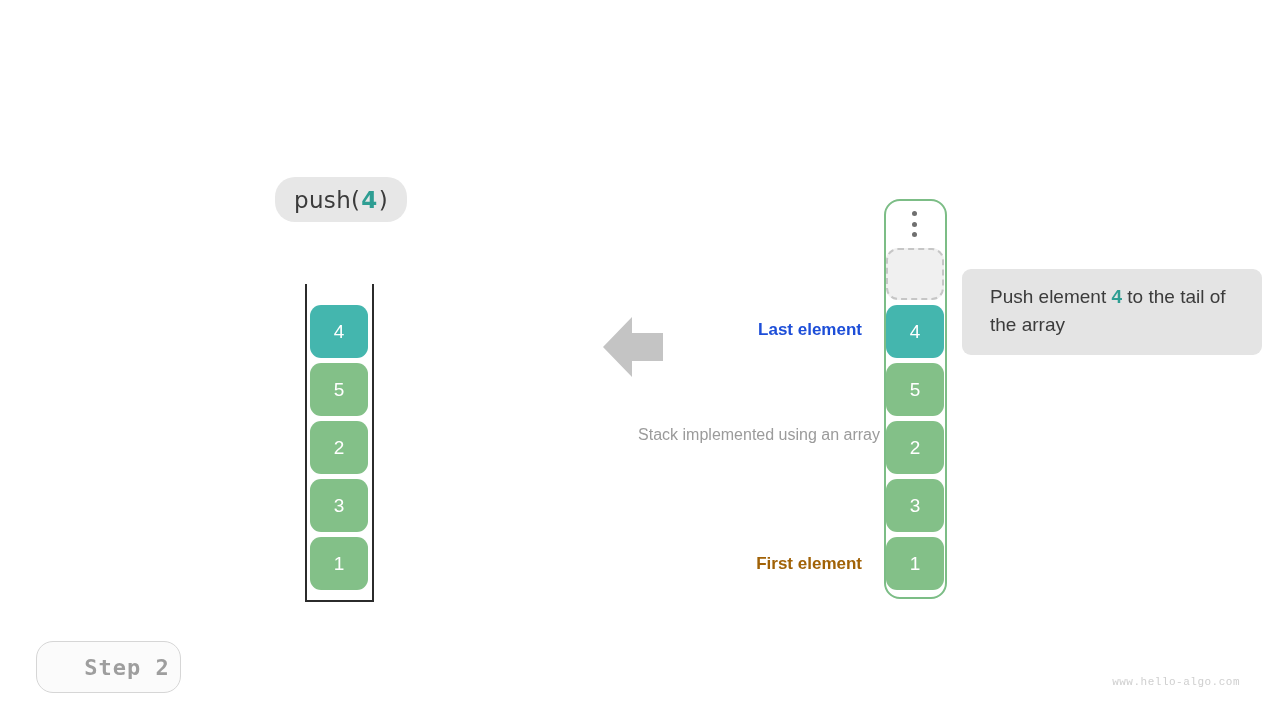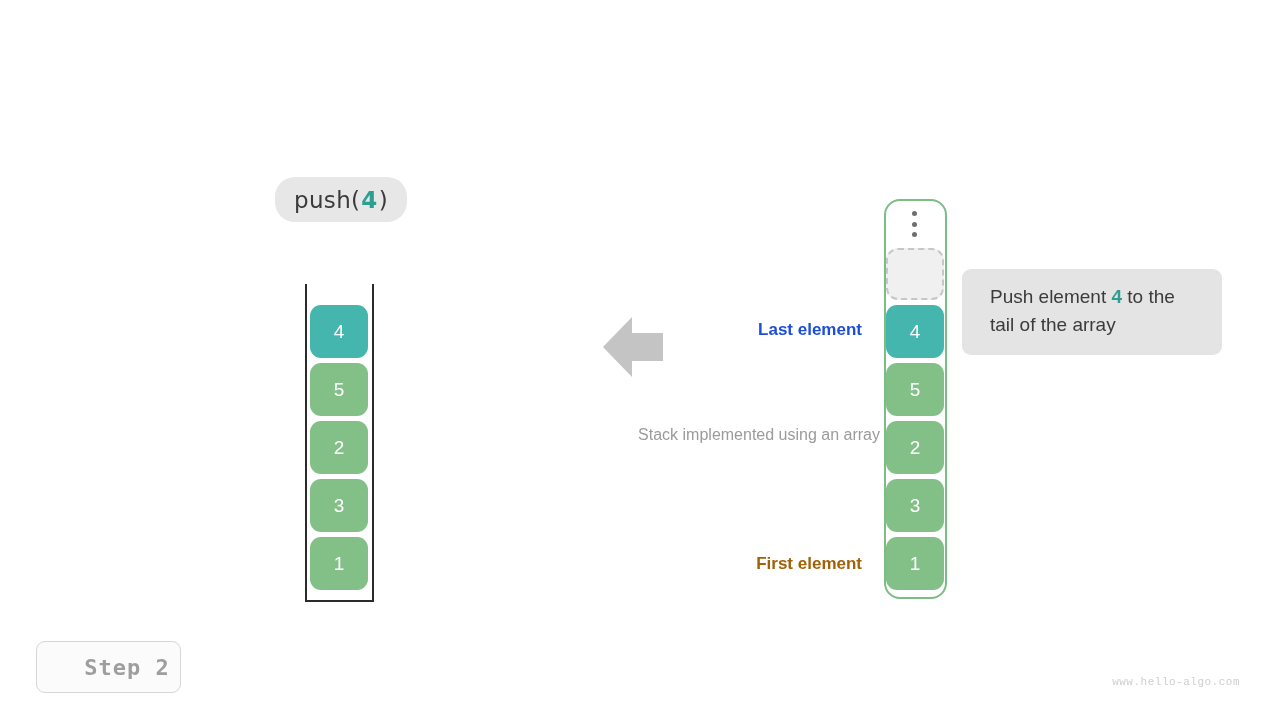--- a/index.html
+++ b/index.html
@@ -169,21 +169,21 @@
     text-align: right;
     font-size: 16px;
     color: #9b9b9b;
   }
 
   
   #tooltip {
     position: absolute;
     left: 962px;
     top: 269px;
-    width: 260px;
+    width: 300px;
     height: 86px;
     background: #e4e4e4;
     border-radius: 9px;
     box-sizing: border-box;
     padding: 14px 22px 0 28px;
     font-size: 19px;
     line-height: 28px;
     color: #3b3b3b;
   }
   #tooltip .hl {
@@ -192,21 +192,21 @@
   }
 
   
   #step-badge {
     position: absolute;
     left: 36px;
     top: 641px;
     width: 145px;
     height: 52px;
     border: 1px solid #d6d6d6;
-    border-radius: 9px;
+    border-radius: 17px;
     background: #fbfbfb;
     display: flex;
     align-items: center;
     justify-content: center;
     font-family: "DejaVu Sans Mono", monospace;
     font-size: 22px;
     font-weight: bold;
     color: #9e9e9e;
     letter-spacing: 1px;
     box-sizing: border-box;

